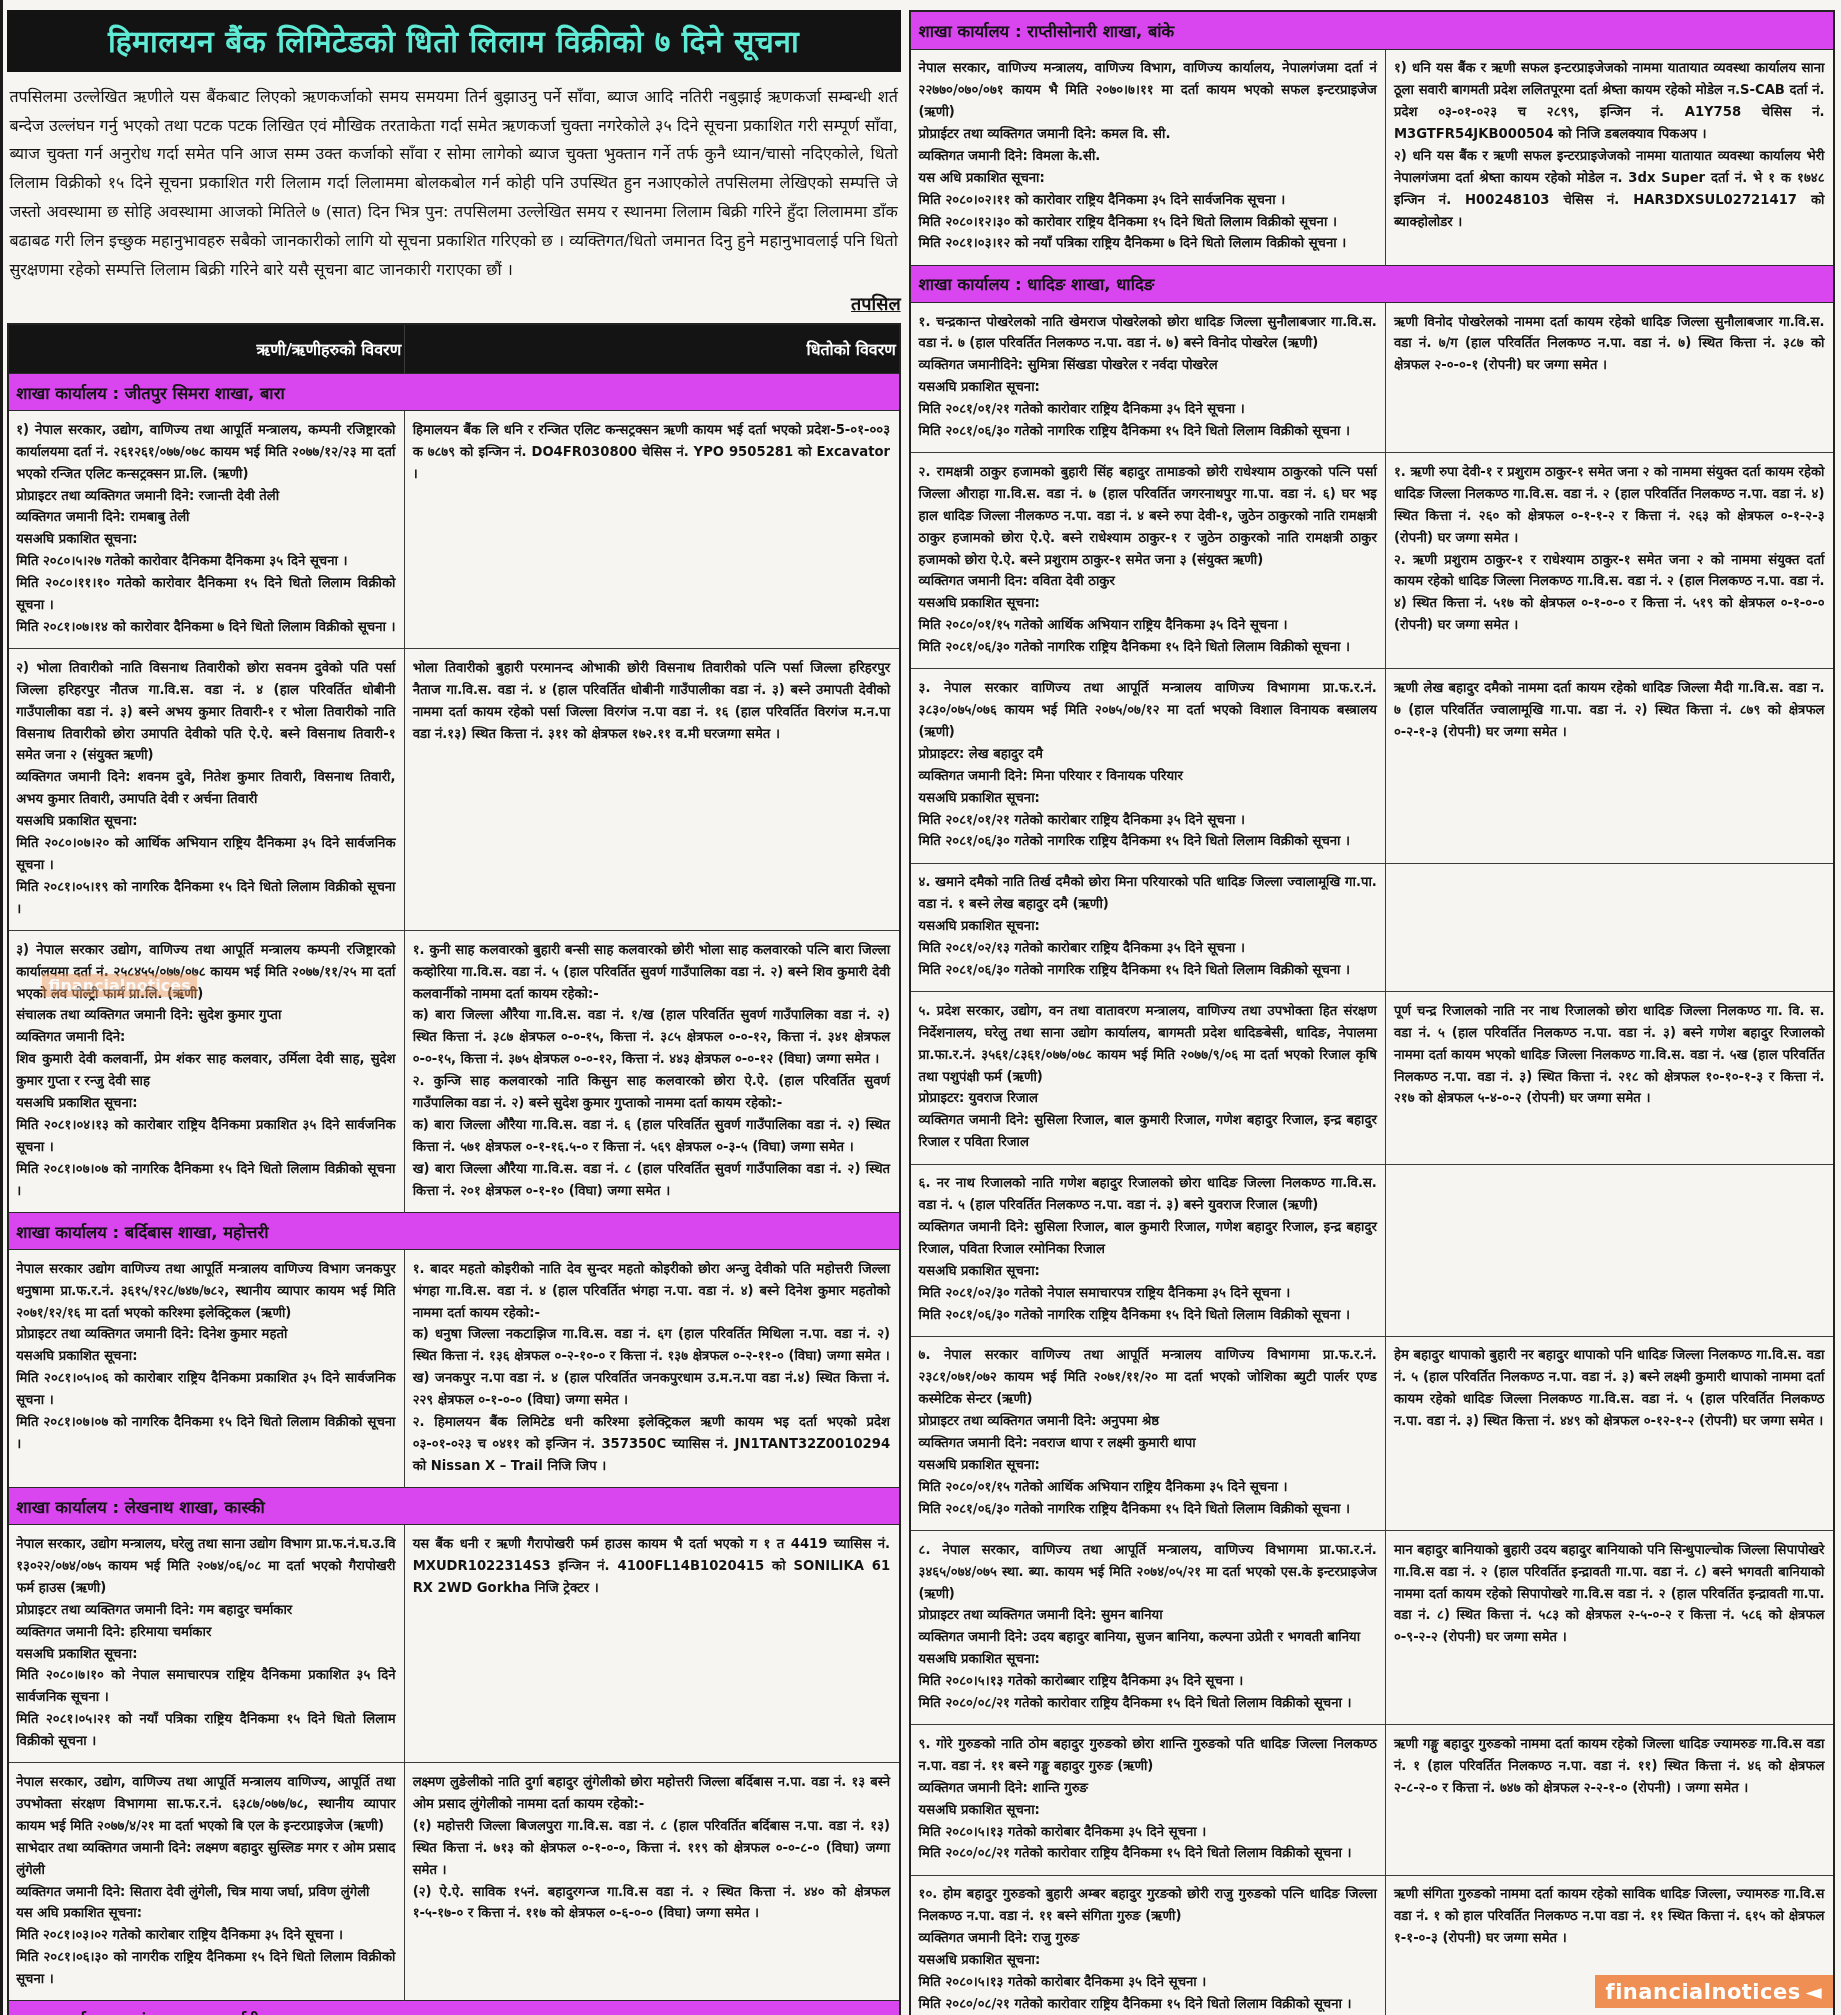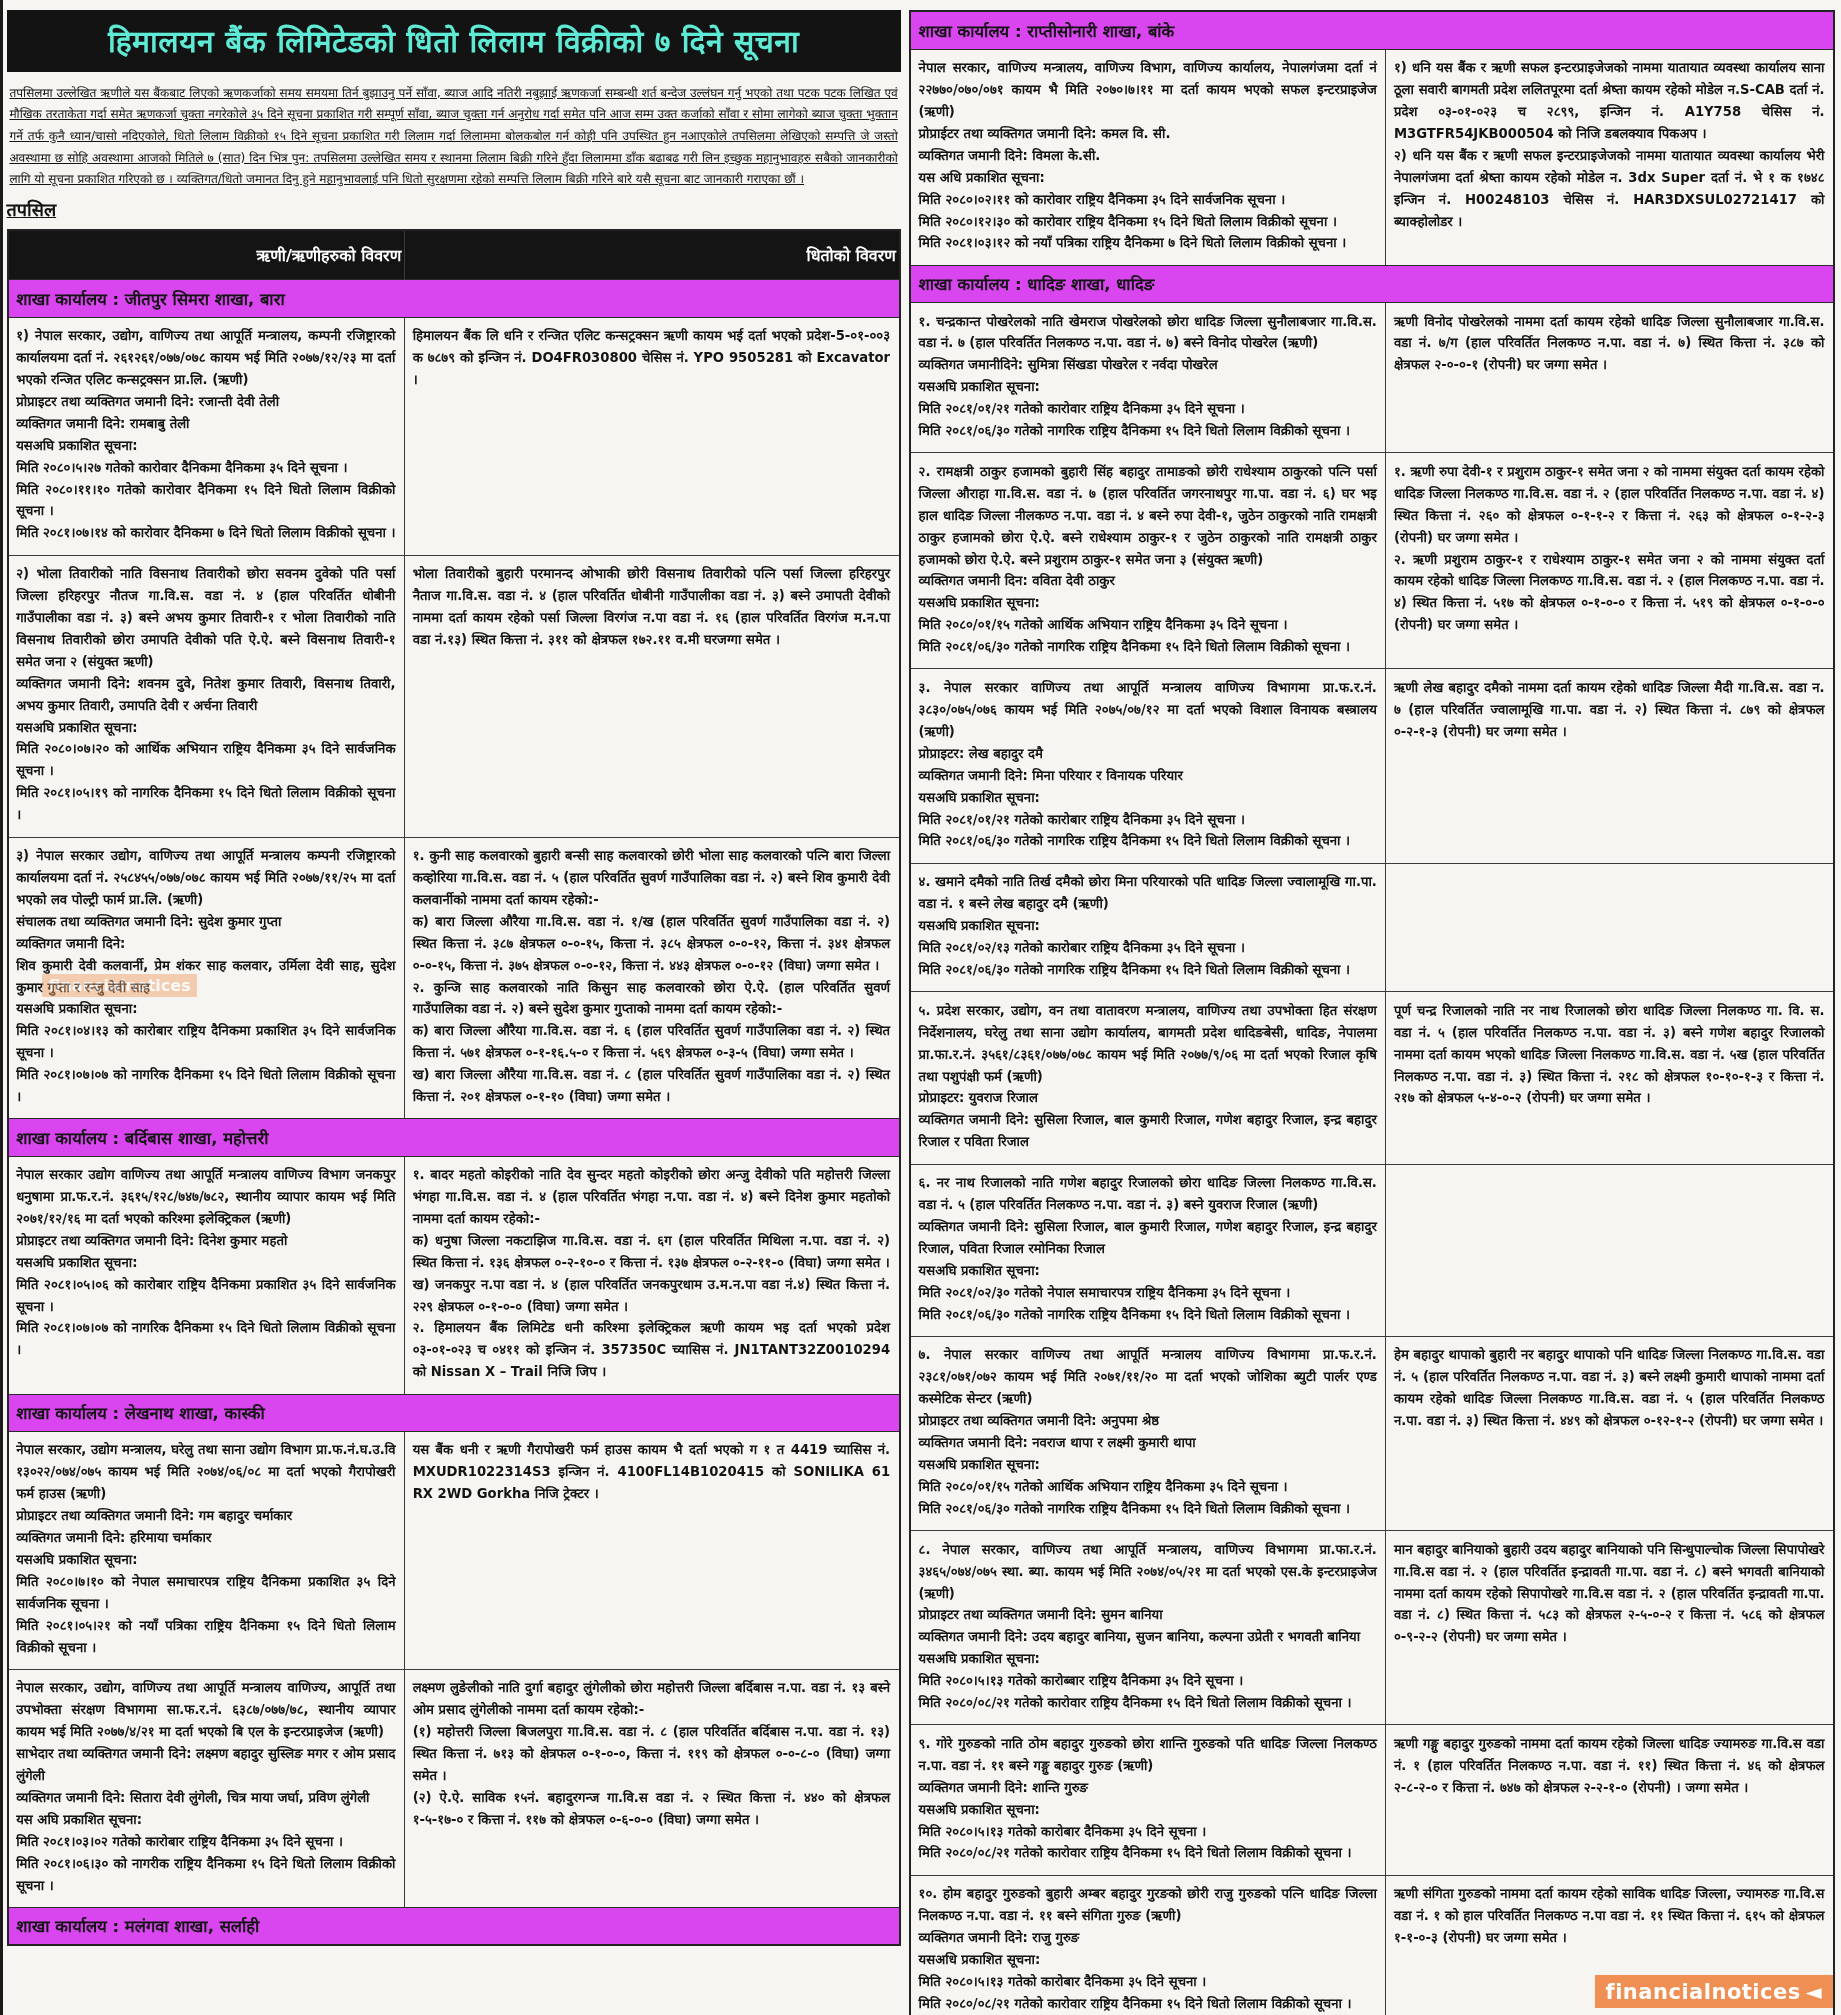--- a/index.html
+++ b/index.html
@@ -11,24 +11,24 @@
   }
   .edge-line{position:absolute;left:0;top:0;width:3.3px;height:100%;background:#1a1a1a;}
 
   
   .half-left{position:absolute;left:6.6px;top:10.4px;width:894px;}
   .title-bar{
     background:#131313;color:#5eead4;text-align:center;font-weight:bold;
     font-size:30px;line-height:1.25;padding:12.3px 3.8px;letter-spacing:0.5px;
   }
   .intro{
-    font-size:12px;line-height:1.8;text-align:justify;margin:10.4px 2.8px 2.8px 2.8px;text-decoration:underline;
+    font-size:16px;line-height:1.8;text-align:justify;margin:10.4px 2.8px 2.8px 2.8px;
   }
   .tapasil{
-    text-align:left;font-weight:bold;font-size:18px;text-decoration:underline;
+    text-align:right;font-weight:bold;font-size:18px;text-decoration:underline;
     margin:6.6px 0 7.6px 0;
   }
   table.notice{border-collapse:collapse;width:100%;}
   .ltable{border:2.4px solid #232323;}
   .thead-row{background:#141414;color:#fff;}
   .thead-row .thcell{
     font-size:16px;font-weight:bold;text-align:right;padding:13.2px 2.8px;
   }
   .sec-bar{
     background:#d946ef;border-top:1.9px solid #2a2a2a;border-bottom:1.9px solid #2a2a2a;

